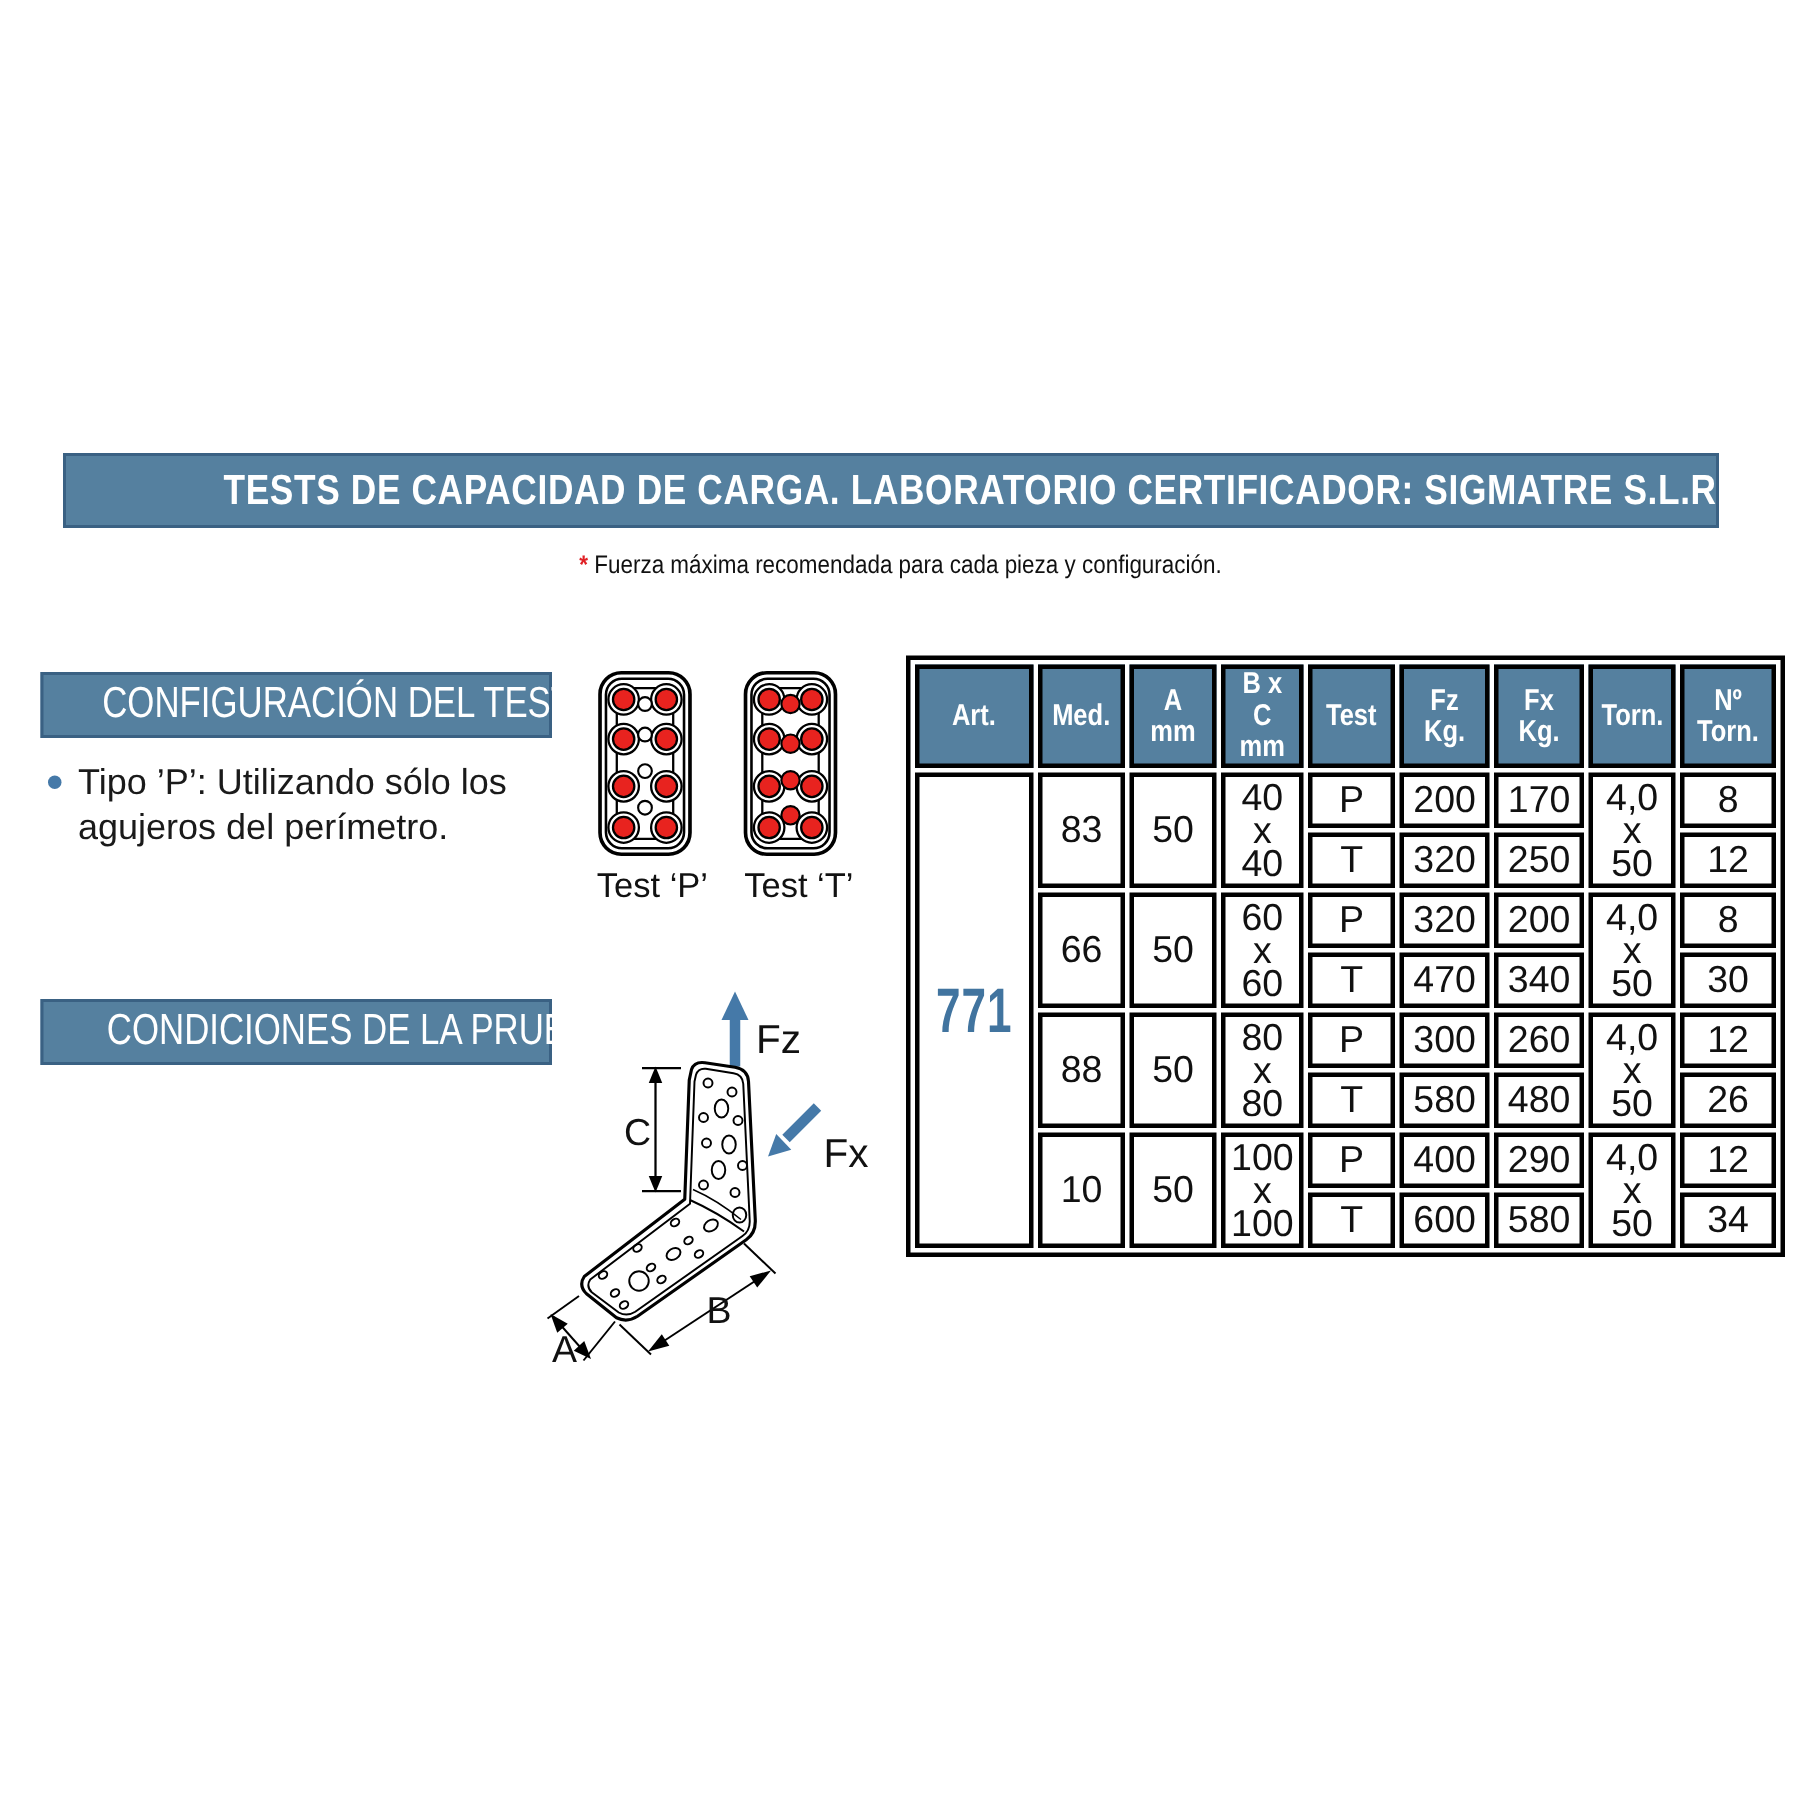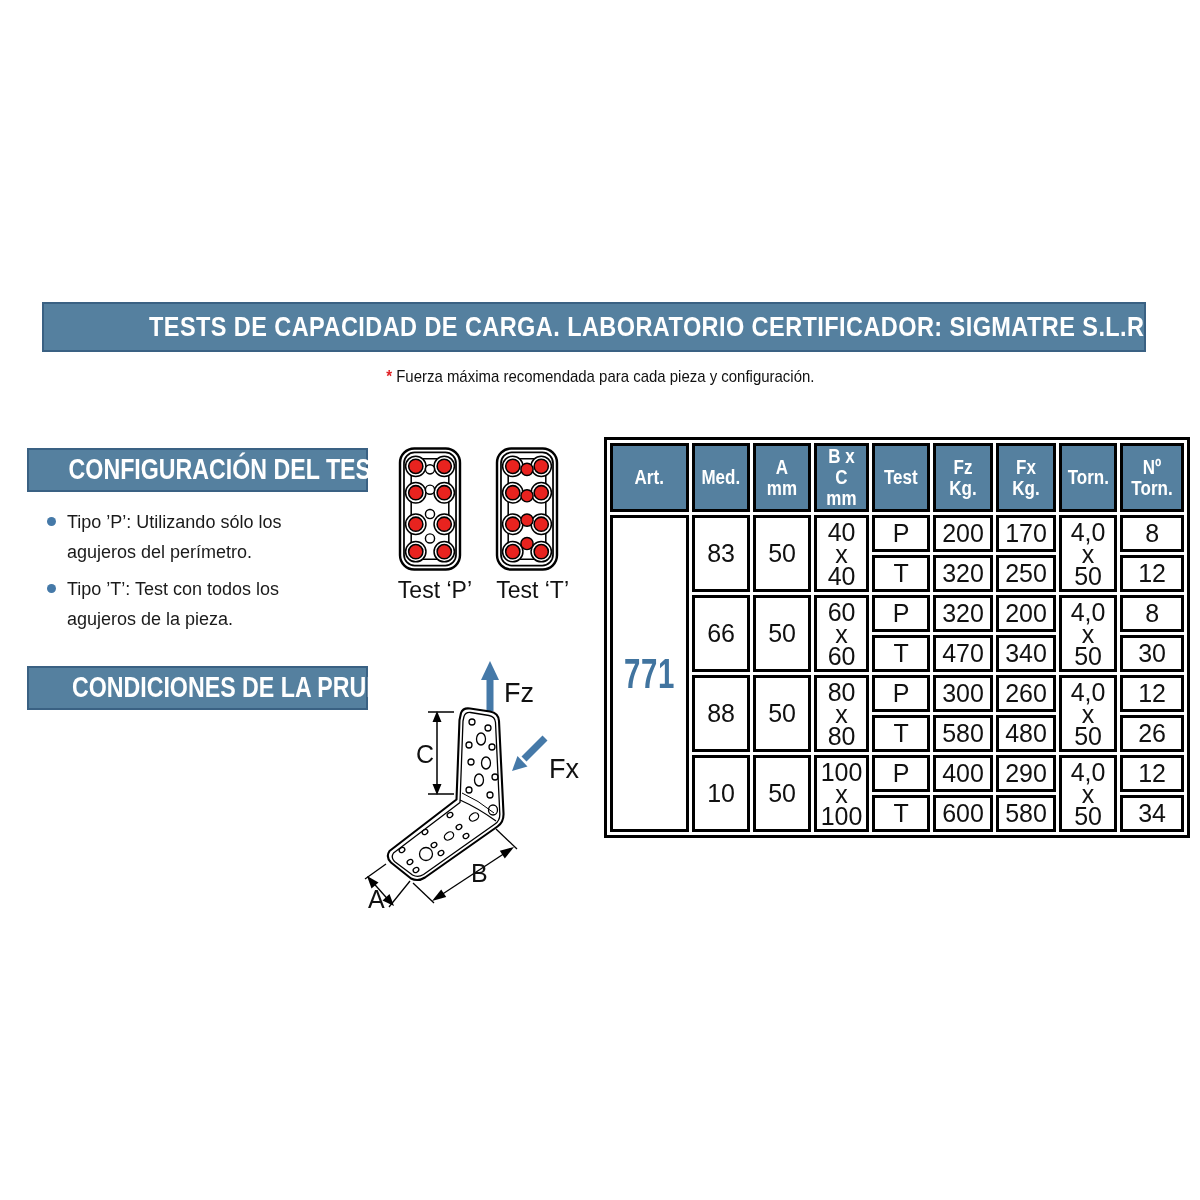--- a/index.html
+++ b/index.html
@@ -24,23 +24,23 @@
     left:42px;top:302px;width:1104px;height:50px;
     background:var(--blue);border:2px solid var(--blue-dark);box-sizing:border-box;
     text-align:center;line-height:45px;color:#fff;font-weight:bold;font-size:28px;letter-spacing:.5px;
   }
   .subtitle{left:0;top:361px;width:1200px;text-align:center;font-size:17px;line-height:32px;color:#111;}
   .subtitle .ast{color:#e02025;font-weight:bold;}
 
   .secbar{
     background:var(--blue);border:2px solid var(--blue-dark);box-sizing:border-box;
     width:341px;height:44px;left:27px;text-align:left;line-height:39px;
-    color:#fff;font-weight:bold;font-size:29px;
-  }
-  .bullets{left:45px;width:352px;font-size:18px;line-height:30px;color:#1a1a1a;}
+    color:#fff;font-weight:normal;font-size:29px;
+  }
+  .bullets{left:30px;width:352px;font-size:24px;line-height:30px;color:#1a1a1a;}
   .bullet{position:relative;padding-left:22px;margin-bottom:7px;white-space:pre-line;}
   .bullet::before{
     content:"";position:absolute;left:2px;top:10px;width:9px;height:9px;border-radius:50%;
     background:var(--arrow-blue);
   }
 
   .plate-label{font-size:23px;text-align:right;color:#111;}
 
   
   .tblwrap{left:604px;top:437px;border:3px solid #000;background:#fff;}
@@ -76,22 +76,20 @@
   <div class="abs subtitle">
     <span class="cond88"><span class="ast">*</span><span> Fuerza máxima recomendada para cada pieza y configuración.</span></span>
   </div>
 
   <div class="abs secbar" style="top:448px;">
     <span class="cond78">CONFIGURACIÓN DEL TEST</span>
   </div>
   <div class="abs bullets" id="config-bullets" style="top:507px;">
       <div class="bullet">Tipo ’P’: Utilizando sólo los
 agujeros del perímetro.</div>
-      <div class="bullet">Tipo ’T’: Test con todos los
-agujeros de la pieza.</div>
     </div>
 
   <svg class="abs" style="left:398px;top:447px;" width="64" height="124" viewBox="0 0 62 122">
     <rect x="1.5" y="1.5" width="59" height="119" rx="14" fill="#fff" stroke="#000" stroke-width="2.4"></rect>
     <rect x="5.4" y="5.4" width="51.2" height="111.2" rx="10.5" fill="none" stroke="#000" stroke-width="1.7"></rect>
     <rect x="12.5" y="11.5" width="37" height="99" rx="7" fill="#fff" stroke="#000" stroke-width="1.5"></rect>
     <g fill="#fff" stroke="#000" stroke-width="1.5">
       <circle cx="17" cy="19" r="10"></circle>
         <circle cx="45" cy="19" r="10"></circle>
       <circle cx="17" cy="45" r="10"></circle>

